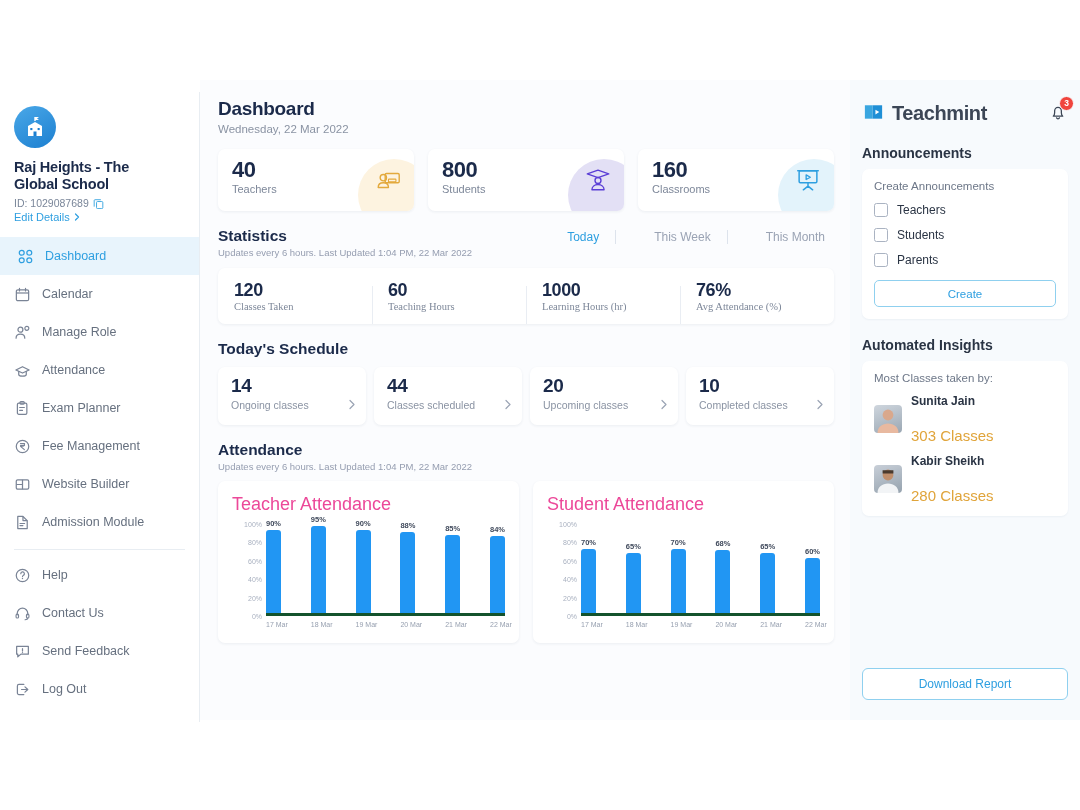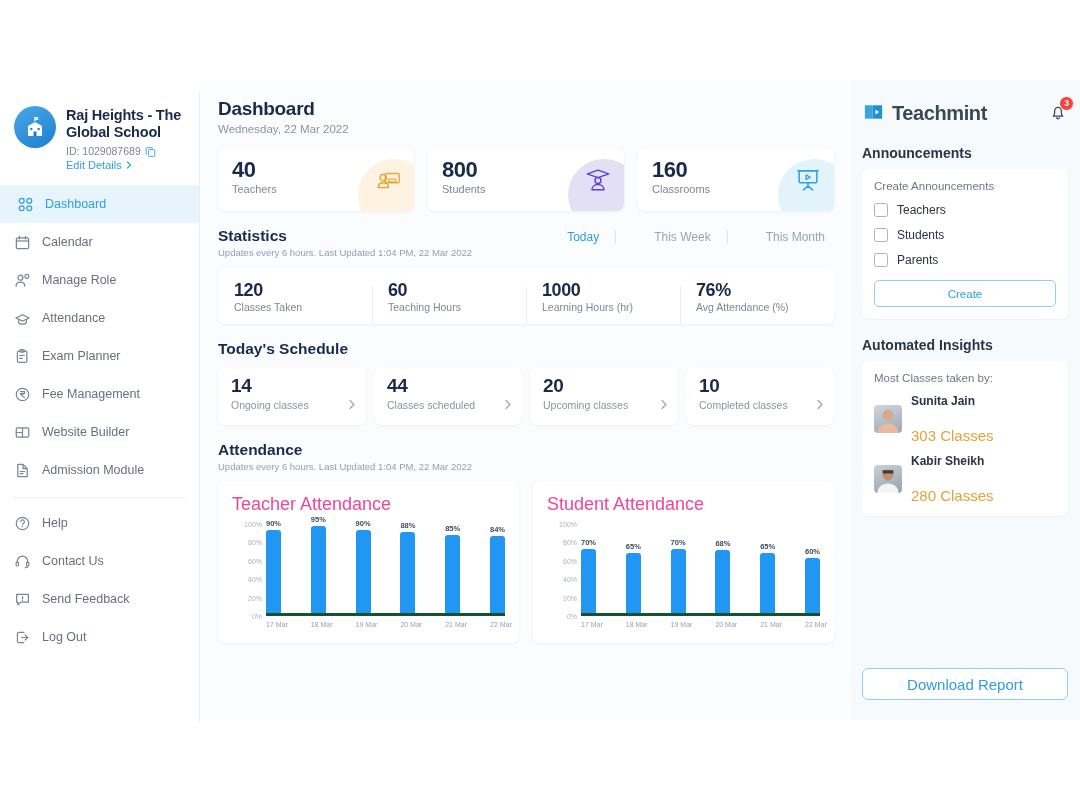--- a/index.html
+++ b/index.html
@@ -15,21 +15,21 @@
     background: #ffffff;
   }
 
   
   .sidebar {
     position: absolute; left: 0; top: 92px;
     width: 200px; height: 630px;
     background: #ffffff;
     border-right: 1px solid #e8edf2;
   }
-  .school-head { padding: 14px 14px 0 14px; display: flex; gap: 10px; }
+  .school-head { padding: 14px 14px 0 14px; display: flex; gap: 10px; flex-direction: column; }
   .school-logo {
     width: 42px; height: 42px; border-radius: 50%;
     background: linear-gradient(150deg,#4aa8e8 0%, #1c7fd0 100%);
     flex: 0 0 42px; position: relative;
   }
   .school-logo svg { position: absolute; left: 8px; top: 8px; }
   .school-meta { padding-top: 1px; }
   .school-name {
     font-size: 14.5px; line-height: 17px; color: #1b2a4a;
     font-weight: 600; letter-spacing: -.2px; max-width: 138px;
@@ -98,21 +98,21 @@
     margin-top: 10px; background: #ffffff; border-radius: 7px;
     box-shadow: 0 1px 3px rgba(28,50,90,.07);
     display: flex; height: 56px; align-items: center;
   }
   .stat-cell { flex: 1; padding-left: 16px; position: relative; }
   .stat-cell + .stat-cell::before {
     content: ""; position: absolute; left: 0; top: 6px;
     height: 38px; width: 1px; background: #e9edf3;
   }
   .stat-num { font-size: 18px; color: #1b2a4a; font-weight: 700; line-height: 20px; letter-spacing: -.4px; }
-  .stat-lbl { font-size: 10.5px; color: #7d8799; margin-top: 1px; }
+  .stat-lbl { font-size: 10.5px; color: #7d8799; margin-top: 1px; font-family: Liberation Serif, serif; }
 
   .sched-row { display: flex; gap: 8px; margin-top: 9px; align-items: center; }
   .sched {
     flex: 1; background: #ffffff; border-radius: 7px; height: 58px;
     box-shadow: 0 1px 3px rgba(28,50,90,.07);
     padding: 8px 0 0 13px; position: relative;
   }
   .sched-num { font-size: 19px; color: #1b2a4a; font-weight: 700; line-height: 21px; letter-spacing: -.4px; }
   .sched-lbl { font-size: 10.5px; color: #8a93a3; margin-top: 3px; }
   .sched-arrow { position: absolute; right: 10px; bottom: 11px; color: #9aa3b4; }
@@ -188,21 +188,21 @@
   .insight-row { display: flex; align-items: center; gap: 9px; margin-top: 10px; }
   .avatar {
     width: 28px; height: 28px; border-radius: 4px; flex: 0 0 28px;
     position: relative; overflow: hidden;
   }
   .av-name { font-size: 12px; color: #2a3444; font-weight: 600; line-height: 14px; }
   .av-sub { font-size: 15px; color: #e0a43a; margin-top: 19px; }
   .dl-btn {
     position: absolute; left: 12px; right: 12px; top: 588px;
     height: 32px; border: 1px solid #8fd0ef; border-radius: 6px;
-    background: #fff; color: #2e9fe0; font-size: 15px;
+    background: #fff; color: #2e9fe0; font-size: 12px;
     display: flex; align-items: center; justify-content: center;
   }
 </style>
 </head>
 <body>
 
 <div class="app">
 
   <div class="sidebar">
 

